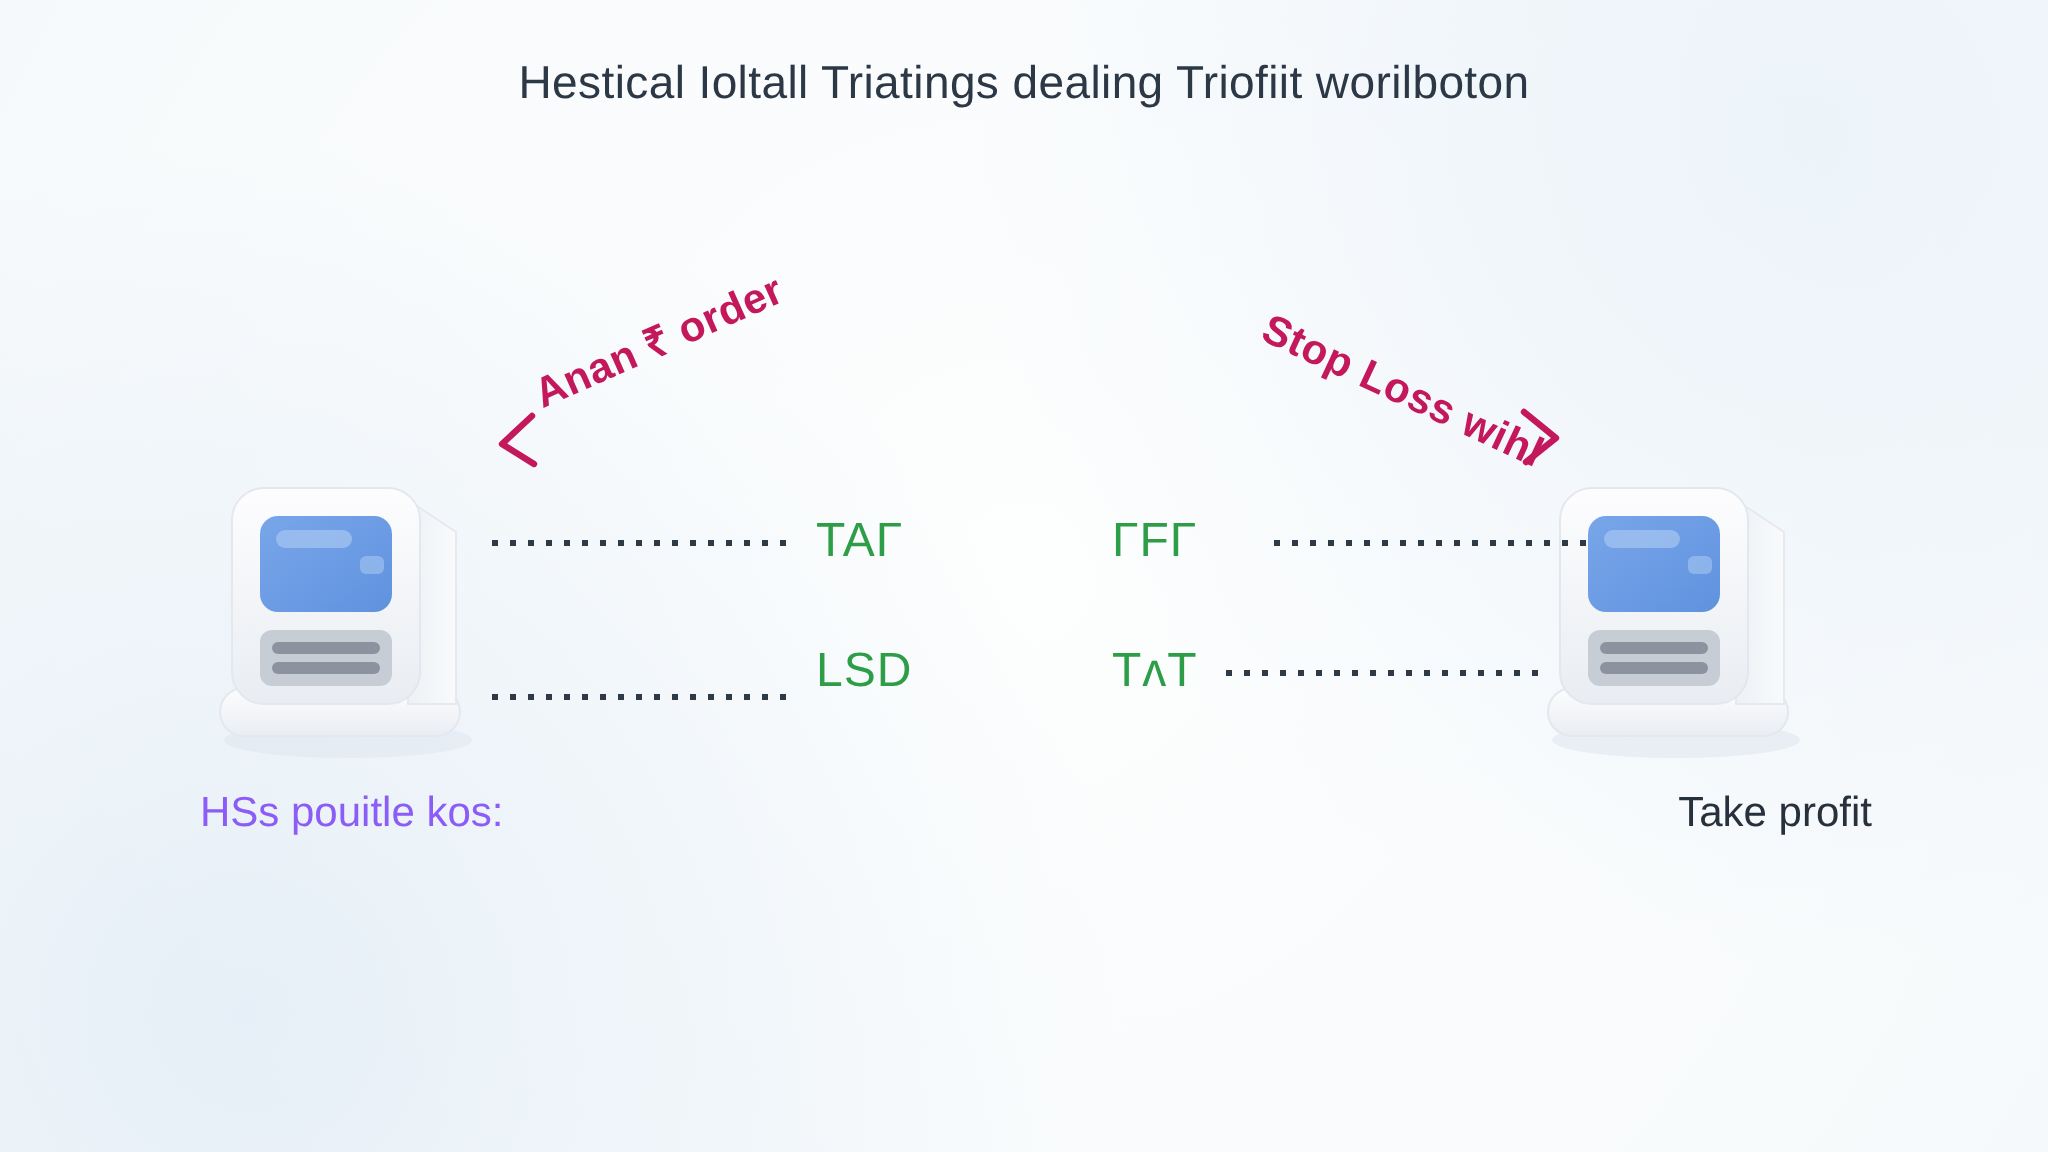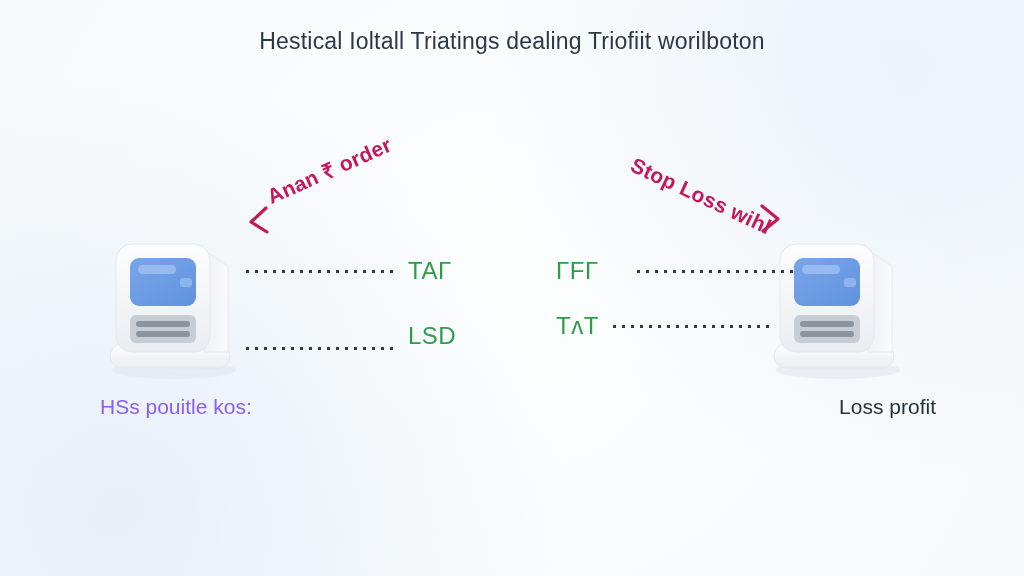--- a/index.html
+++ b/index.html
@@ -93,21 +93,21 @@
   .row-tl .dots   { width:148px; }
   .row-tl .glabel { margin-left:14px; }
 
   .row-bl { left:246px; top:326px;align-items:flex-end; }
   .row-bl .dots   { width:148px; }
   .row-bl .glabel { margin-left:14px; }
 
   .row-tr { left:556px; top:259px;gap:24px; }
   .row-tr .dots   { width:156px; margin-left:14px; }
 
-  .row-br { left:556px; top:314px;text-align:right; }
+  .row-br { left:556px; top:324px;text-align:right; }
   .row-br .dots   { width:156px; margin-left:14px; }
 
   
   .caption {
     position:absolute;
     color:#8b5cf6;
     font-size:21px;
     white-space:nowrap;
   }
   .cap-left { left:100px; top:395px; }
@@ -225,16 +225,16 @@
   </div>
 
   <div class="row row-br">
     <div class="glabel">TʌT</div>
     <div class="dots"></div>
   </div>
 
   <div class="caption cap-left">HSs pouitle kos:</div>
 
   <div class="cap-right-wrap">
-    <div class="cap-line">Loss profit</div>
+    <div class="cap-line">Take profit</div>
   </div>
 
 </div>
 
 </body></html>

